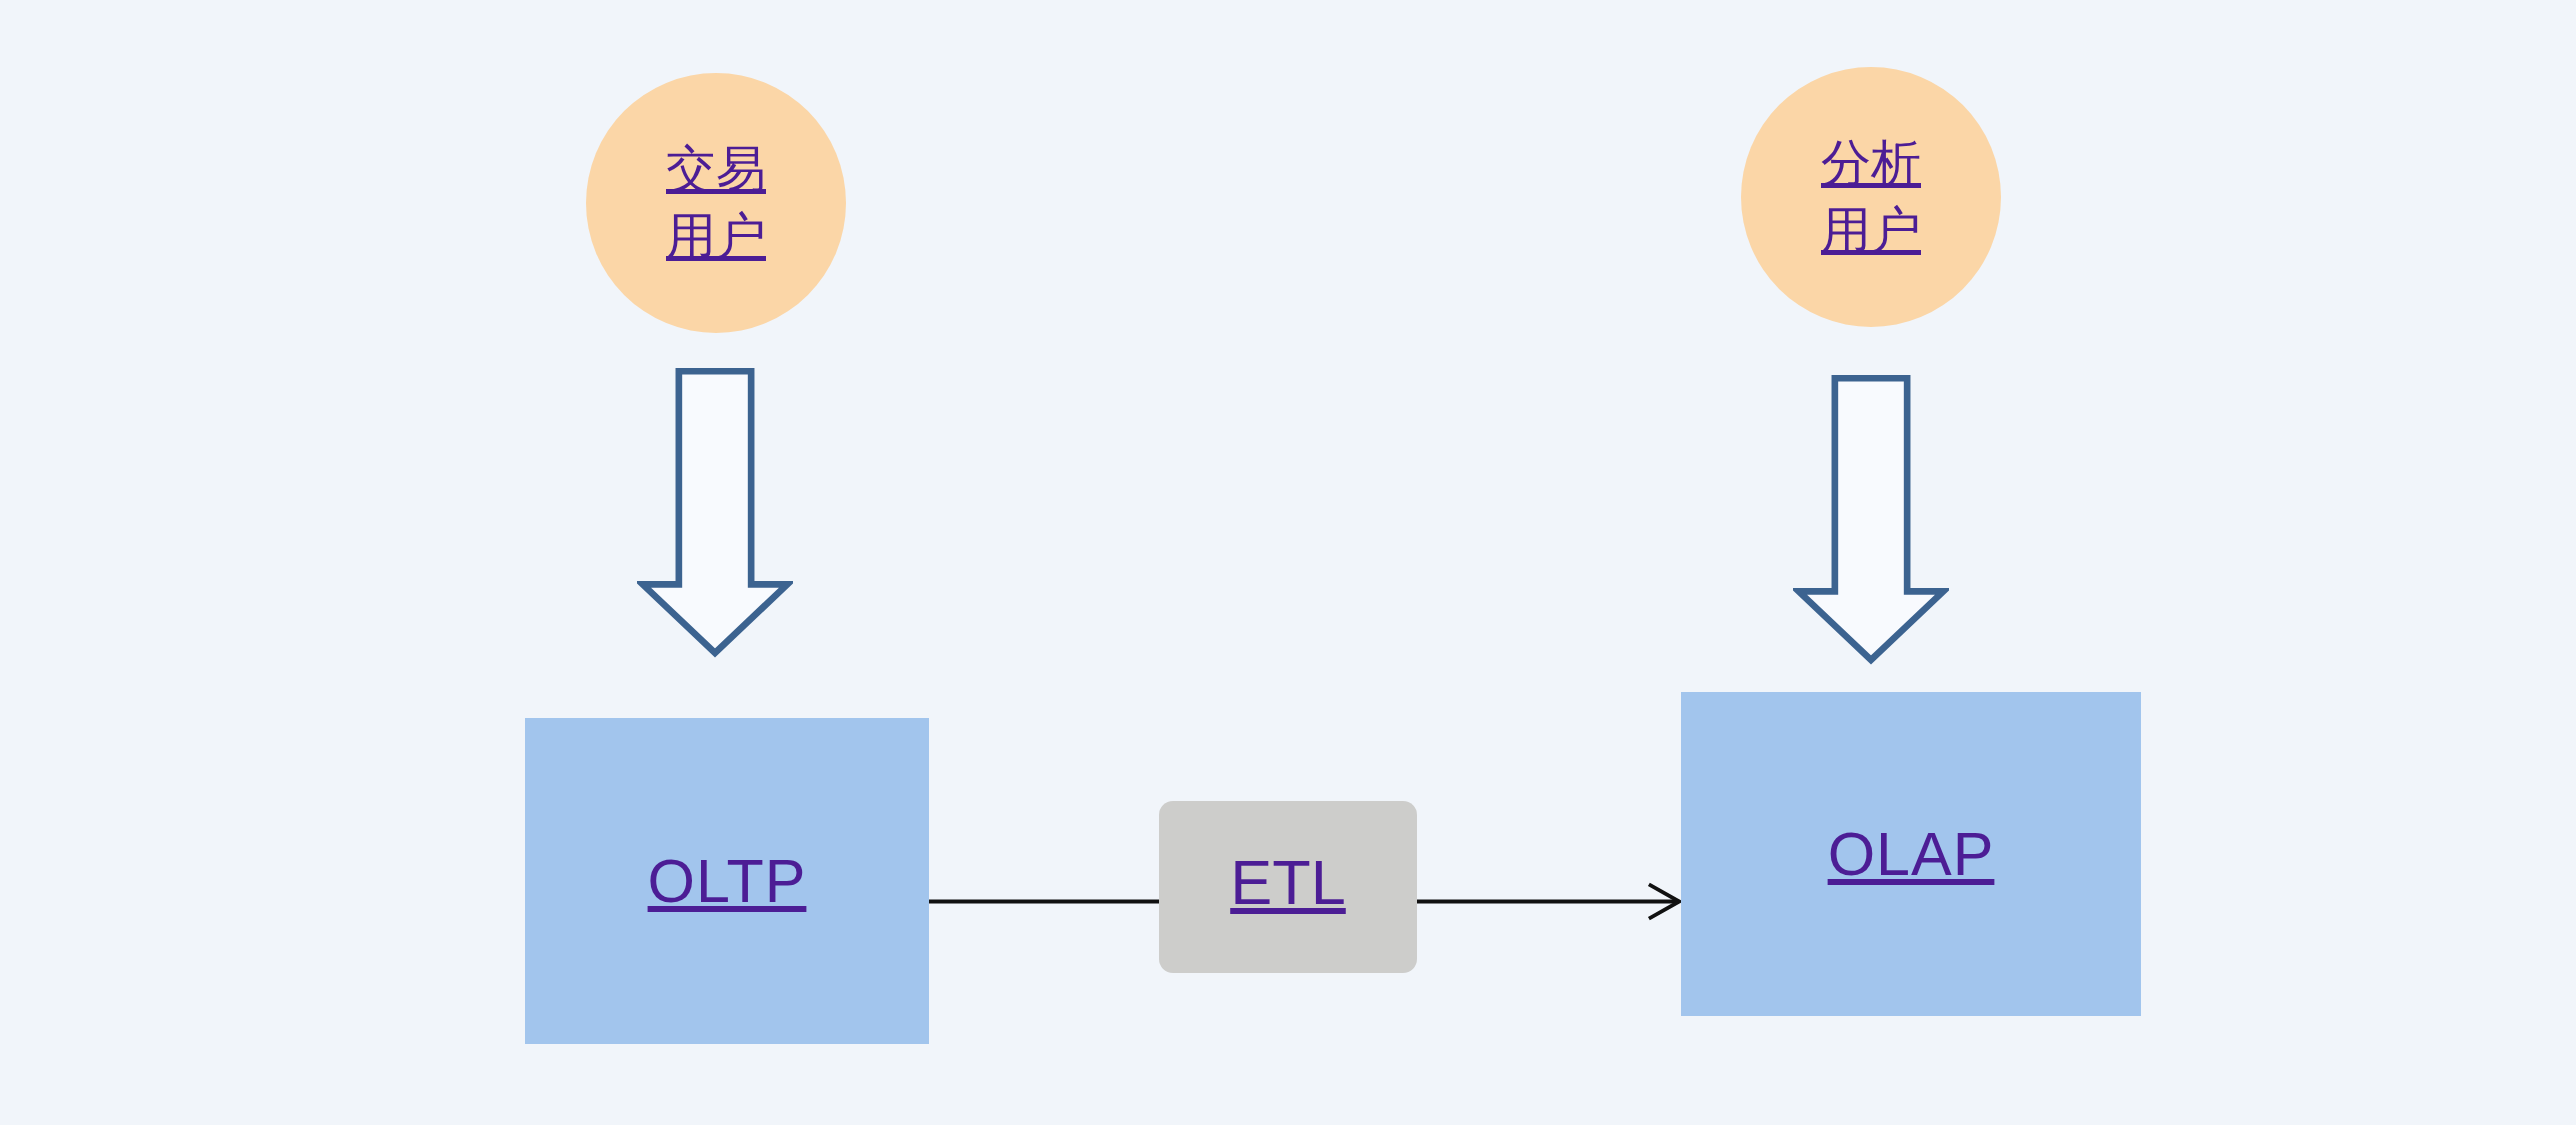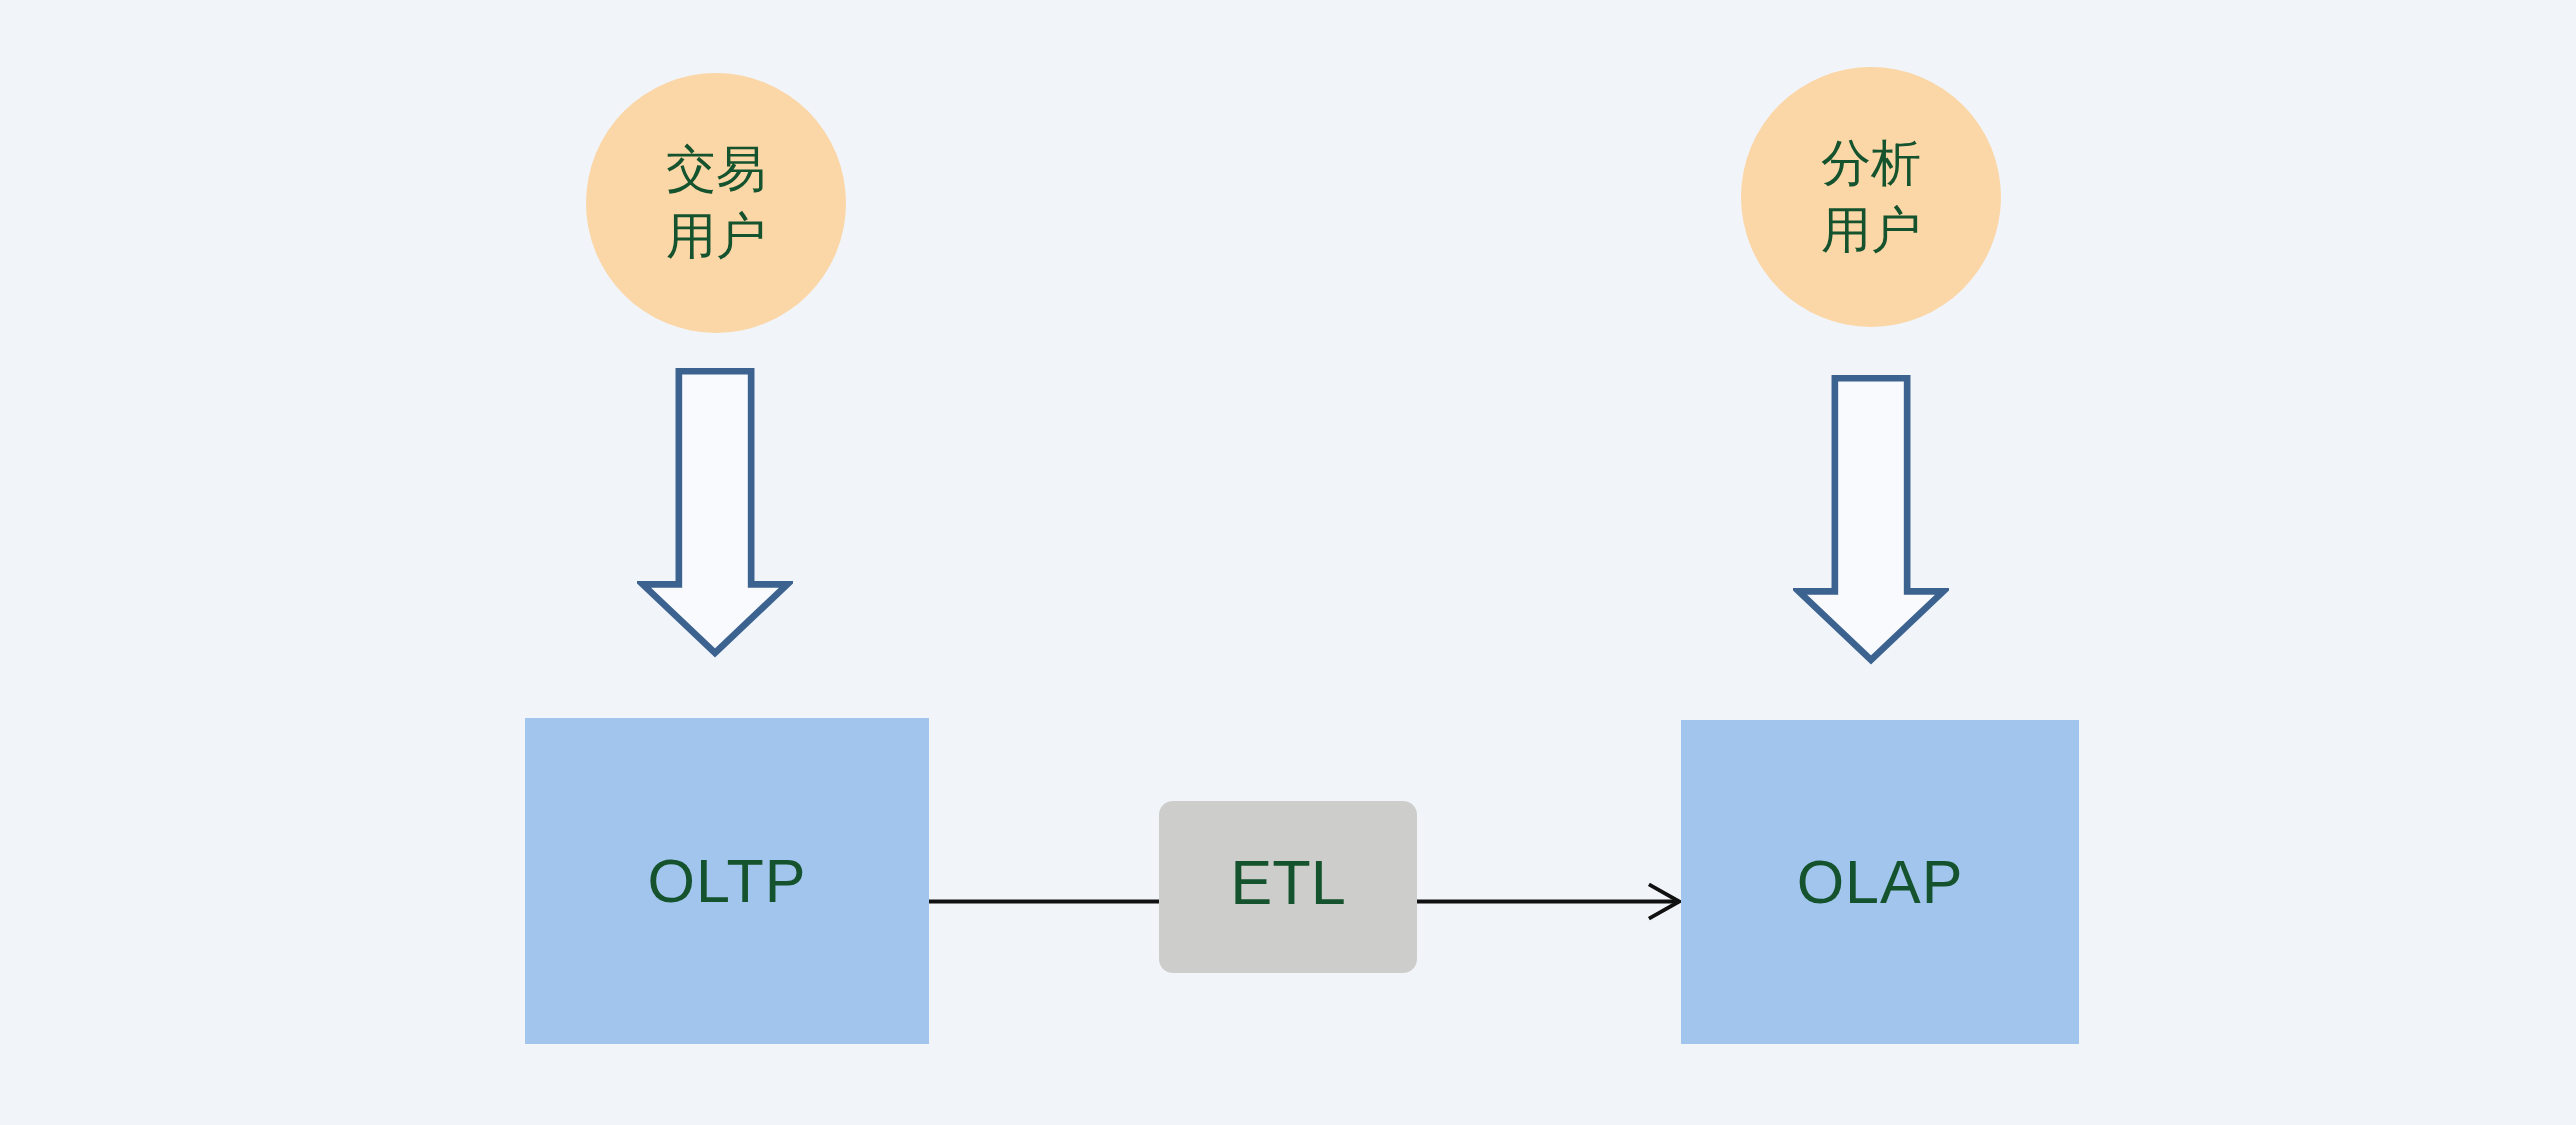--- a/index.html
+++ b/index.html
@@ -13,41 +13,42 @@
     width: 2576px;
     height: 1126px;
     background: #F1F5FA;
     overflow: hidden;
   }
   .node {
     position: absolute;
     display: flex;
     align-items: center;
     justify-content: center;
-    color: #14532d;
+    color: #4c1d95;
     text-align: center;
+    text-decoration: underline;
   }
   .circle {
     width: 260px;
     height: 260px;
     border-radius: 50%;
     background: #FBD6A7;
     font-size: 50px;
     line-height: 67px;
     white-space: pre-line;
   }
   .circle-left  { left: 586px;  top: 73px; }
   .circle-right { left: 1741px; top: 67px; }
   .rect {
     background: #A2C5ED;
     font-size: 61px;
     letter-spacing: 1px;
   }
   .rect-oltp { left: 525px;  top: 718px; width: 404px; height: 326px; }
-  .rect-olap { left: 1681px; top: 720px; width: 398px; height: 324px; }
+  .rect-olap { left: 1681px; top: 692px; width: 460px; height: 324px; }
   .rounded {
     background: #CDCDCB;
     border-radius: 14px;
     font-size: 63px;
   }
   .rounded-etl { left: 1159px; top: 801px; width: 258px; height: 172px; padding-bottom: 9.5px; box-sizing: border-box; }
   .block-arrow {
     position: absolute;
     width: 156px;
     height: 292px;

